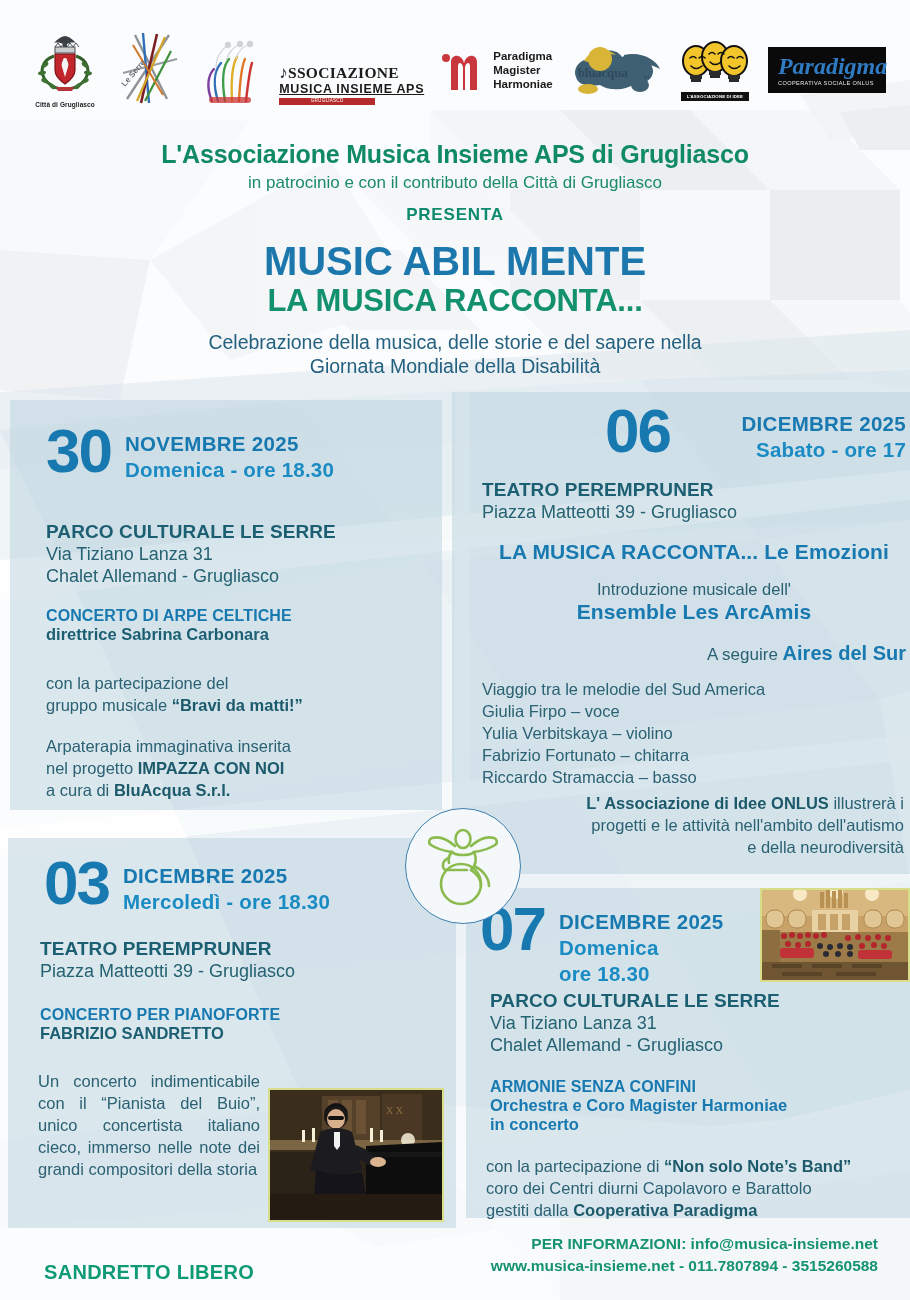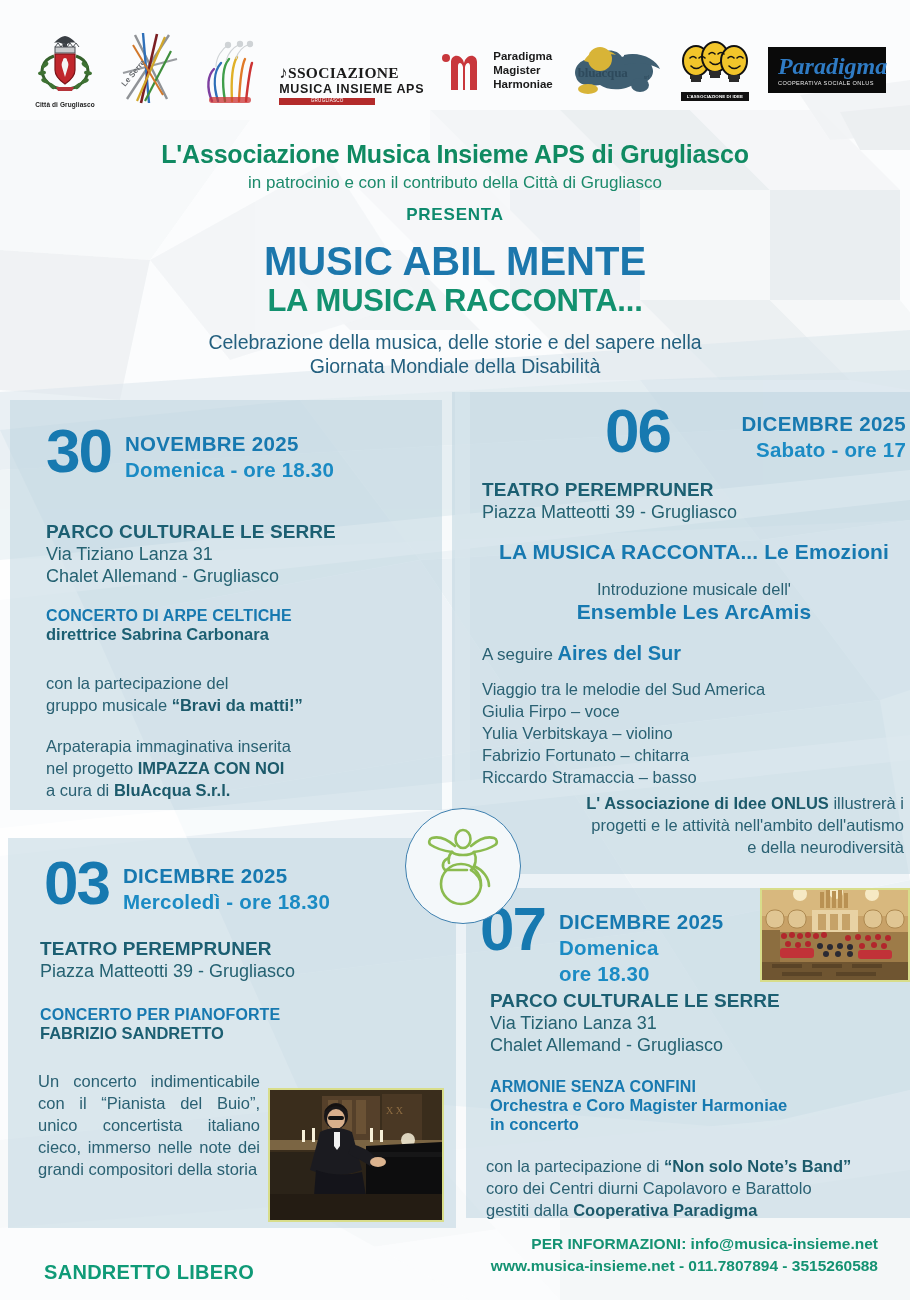--- a/index.html
+++ b/index.html
@@ -47,21 +47,21 @@
   }
 
   
   .logo-serre { width: 62px; height: 78px; }
 
   
   .logo-mi { display: flex; align-items: flex-end; gap: 17px; }
   .mi-hand { width: 64px; height: 70px; }
   .mi-text { line-height: 1.05; }
   .mi-t1 { font-size: 15.5px; font-weight: bold; color: #1a1a1a; letter-spacing: .3px; font-family: "Liberation Serif", serif; }
-  .mi-t2 { font-size: 12.5px; font-weight: bold; color: #1a1a1a; letter-spacing: .7px; margin-top: 1px; }
+  .mi-t2 { font-size: 12.5px; font-weight: bold; color: #1a1a1a; letter-spacing: .7px; margin-top: 1px; text-decoration: underline; }
   .mi-bar { margin-top: 2px; height: 7px; width: 96px; background: #b32b2b; display:flex; align-items:center; justify-content:center; }
   .mi-bar span { font-size: 4.6px; color:#fff; letter-spacing:.2px; }
 
   
   .logo-omh { display: flex; align-items: center; gap: 6px; }
   .omh-text { font-size: 11.5px; font-weight: bold; color: #1a1a1a; line-height: 1.22; }
 
   
   .logo-blu { width: 92px; height: 58px; position: relative; }
   .blu-word {
@@ -437,21 +437,21 @@
     <div class="venue-name">TEATRO PEREMPRUNER</div>
     <div class="venue-addr">Piazza Matteotti 39 - Grugliasco</div>
   </div>
   <div class="blk" style="left:482px; top:540px; width:424px; text-align:center;">
     <div class="prog-title" style="font-size:21px;">LA MUSICA RACCONTA... Le Emozioni</div>
   </div>
   <div class="blk" style="left:482px; top:578px; width:424px; text-align:center;">
     <div class="body-txt">Introduzione musicale dell'</div>
     <div class="prog-title" style="font-size:21px;">Ensemble Les ArcAmis</div>
   </div>
-  <div class="blk" style="left:482px; top:640px; width:424px; text-align:left;">
+  <div class="blk" style="left:482px; top:640px; width:424px; text-align:right;">
     <div class="body-txt" style="font-size:17px;">
       <span>A seguire </span><span class="accent-b" style="font-size:20px;">Aires del Sur</span>
     </div>
   </div>
   <div class="blk" style="left:482px; top:678px; width:420px;">
     <div class="body-txt">Viaggio tra le melodie del Sud America</div>
     <div class="body-txt">Giulia Firpo – voce</div>
     <div class="body-txt">Yulia Verbitskaya – violino</div>
     <div class="body-txt">Fabrizio Fortunato – chitarra</div>
     <div class="body-txt">Riccardo Stramaccia – basso</div>

